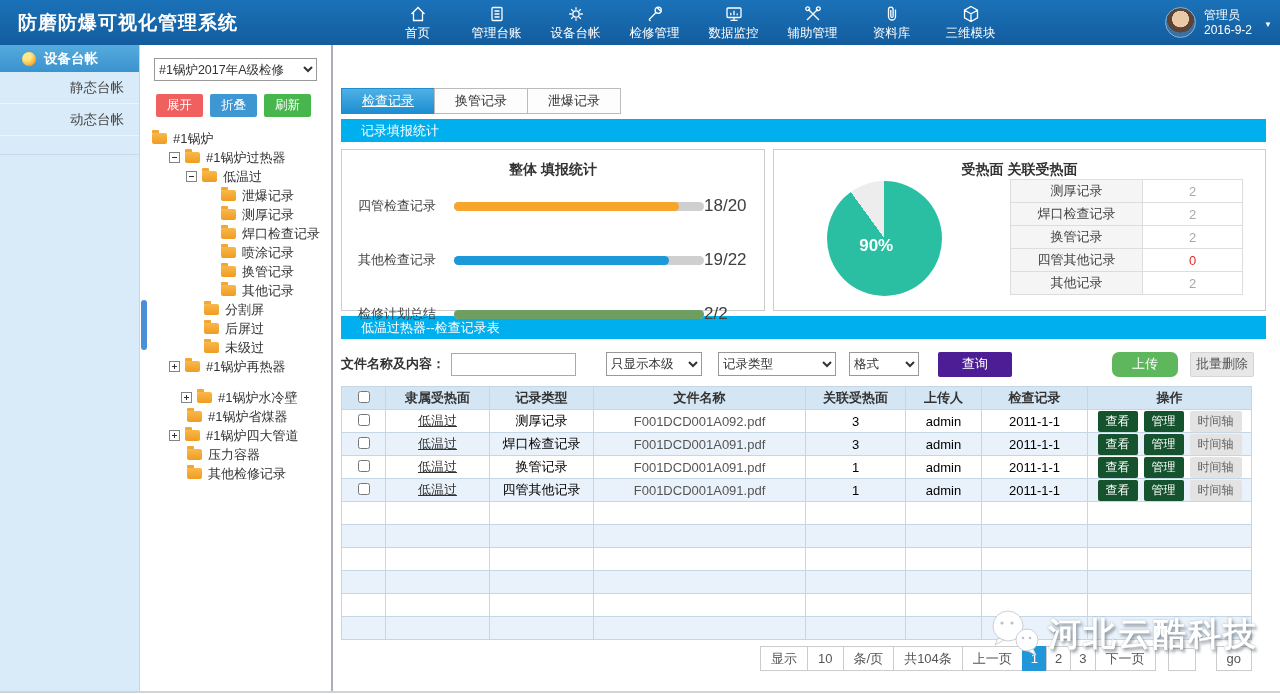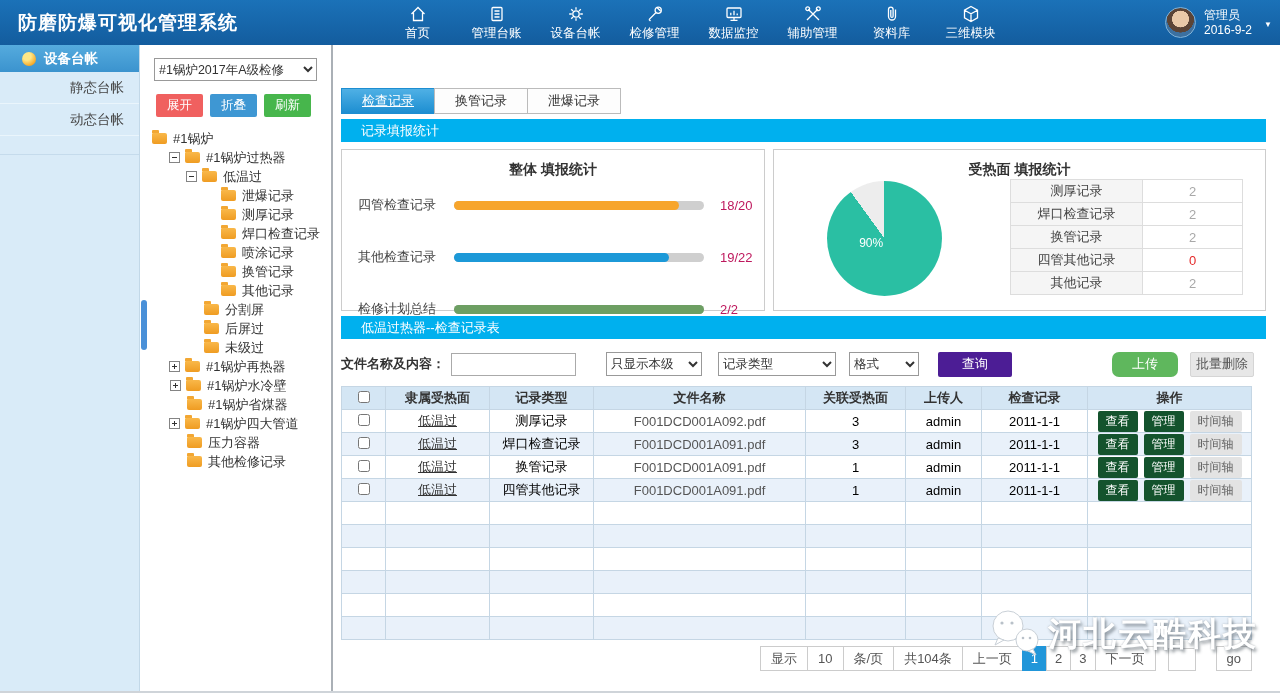--- a/index.html
+++ b/index.html
@@ -70,24 +70,24 @@
   .panel { border:1px solid #ccc; background:#fff; position:relative; }
   .panel-overall { width:424px; flex:none; }
   .panel-surface { flex:1; }
   .panel-title { text-align:center; font-size:14px; font-weight:bold; color:#333; margin-top:11px; }
 
   .obar-row { display:flex; align-items:center; margin:0 16px 0 16px; }
   .obar-row.first { margin-top:17px; } .obar-row.next { margin-top:34px; }
   .obar-label { width:96px; font-size:13px; color:#444; flex:none; }
   .obar-track { width:250px; height:9px; background:#cfcfcf; border-radius:5px; flex:none; }
   .obar-fill { height:9px; border-radius:5px; }
-  .obar-val { margin-left:16px; font-size:13px; color:#be185d; }
+  .obar-val { margin-left:0; font-size:17px; color:#404040; }
 
   .pie { position:absolute; left:53px; top:31px; width:115px; height:115px; border-radius:50%; }
-  .pie-label { position:absolute; left:28%; top:48%; color:#fff; font-size:12px; font-weight:normal; }
+  .pie-label { position:absolute; left:28%; top:48%; color:#fff; font-size:17px; font-weight:bold; }
   .surf-table { position:absolute; right:22px; top:29px; border-collapse:collapse; }
   .surf-table td { border:1px solid #ddd; height:23px; font-size:13px; text-align:center; }
   .surf-table td.lbl { width:132px; background:#f5f5f5; color:#444; }
   .surf-table td.val { width:100px; color:#a8a8a8; }
   .surf-table td.val.alert { color:#e52a2a; }
 
   .filter-row { display:flex; align-items:center; margin-top:11px; height:28px; }
   .filter-label { font-size:13px; font-weight:bold; color:#333; }
   .filter-input { width:125px; height:23px; border:1px solid #aaa; margin-left:6px; padding:0 5px; font-size:12px; }
   .filter-select { height:24px; font-size:12.5px; color:#333; border:1px solid #999; background:#fff; }
@@ -278,21 +278,21 @@
         <div class="tree-row" style="padding-left: 46px;">
           <span class="tbox-spacer"></span>
           <span class="folder-icon"></span>
           <span>未级过</span>
         </div>
         <div class="tree-row" style="padding-left: 29px;">
           <span class="tbox plus"></span>
           <span class="folder-icon"></span>
           <span>#1锅炉再热器</span>
         </div>
-        <div class="tree-row" style="padding-left: 30px;">
+        <div class="tree-row" style="padding-left: 41px; margin-top: 12px;">
           <span class="tbox plus"></span>
           <span class="folder-icon"></span>
           <span>#1锅炉水冷壁</span>
         </div>
         <div class="tree-row" style="padding-left: 29px;">
           <span class="tbox-spacer"></span>
           <span class="folder-icon"></span>
           <span>#1锅炉省煤器</span>
         </div>
         <div class="tree-row" style="padding-left: 29px;">
@@ -346,21 +346,21 @@
             <div class="obar-row next">
               <span class="obar-label">检修计划总结</span>
               <span class="obar-track">
                 <span class="obar-fill" style="width: 100%; background: rgb(109, 159, 99); display: block;"></span>
               </span>
               <span class="obar-val">2/2</span>
             </div>
           </div>
       </div>
       <div class="panel panel-surface">
-        <div class="panel-title">受热面 填报统计</div>
+        <div class="panel-title">受热面 关联受热面</div>
         <div class="pie" id="pie" style="background: conic-gradient(rgb(42, 191, 163) 0deg, rgb(42, 191, 163) 324deg, rgb(237, 237, 237) 324deg, rgb(237, 237, 237) 360deg);">
           <span class="pie-label">90%</span>
         </div>
         <table class="surf-table">
           <tbody id="surf-rows">
               <tr>
                 <td class="lbl">测厚记录</td>
                 <td class="val">2</td>
               </tr>
               <tr>

